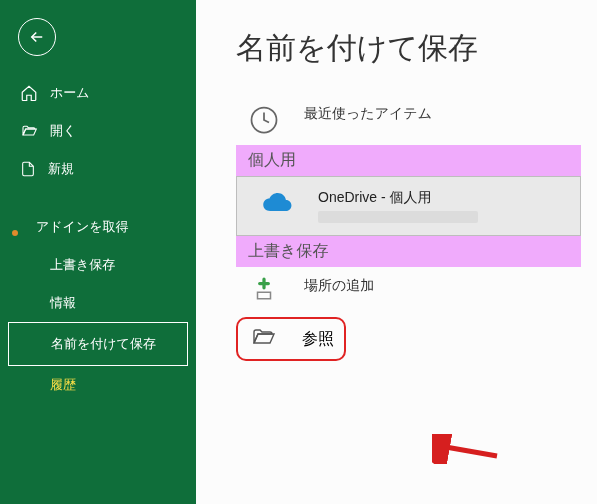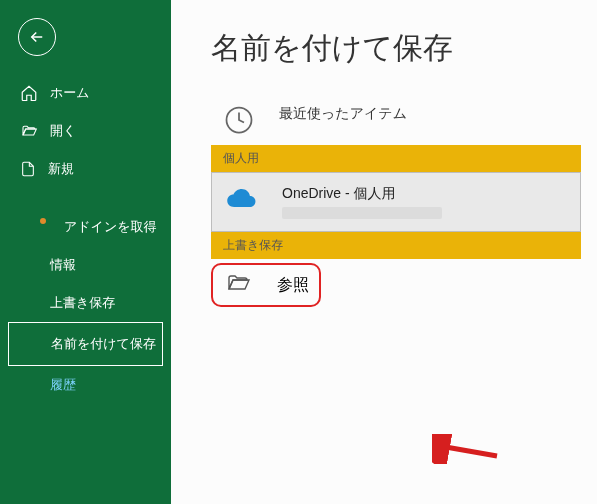--- a/index.html
+++ b/index.html
@@ -5,21 +5,21 @@
   * { box-sizing: border-box; margin: 0; padding: 0; }
   body {
     font-family: "Yu Gothic UI", "Meiryo", sans-serif;
     width: 597px;
     height: 504px;
     overflow: hidden;
     background: #fff;
     display: flex;
   }
   .sidebar {
-    width: 171px;
+    width: 196px;
     background: #0f6e3a;
     color: #fff;
     padding-top: 10px;
     display: flex;
     flex-direction: column;
     font-size: 13px;
   }
   .back-btn {
     width: 38px;
     height: 38px;
@@ -43,32 +43,32 @@
   }
   .nav-item.active {
     border: 1px solid #fff;
     margin: 0 8px;
     padding-left: 42px;
     padding-top: 12px;
     padding-bottom: 12px;
   }
   .bullet-row {
     display: flex;
-    align-items: flex-start;
-    padding: 10px 0 10px 40px;
+    align-items: flex-end;
+    padding: 10px 0 10px 12px;
     margin-top: 20px;
     gap: 18px;
     cursor: pointer;
   }
   .bullet {
     width: 6px; height: 6px; background: #e08b2c; border-radius: 50%;
   }
   .faded-item {
     padding: 10px 0 0 50px;
-    color: #7dd3fc;
+    color: #fde047;
   }
   .main {
     flex: 1;
     padding: 28px 0 0 40px;
     background: #fcfcfc;
   }
   .title {
     font-size: 30px;
     font-weight: 400;
     color: #333;
@@ -85,31 +85,31 @@
     width: 40px;
     display: flex;
     justify-content: center;
     align-items: center;
   }
   .list-item .label {
     color: #333;
     font-size: 14px;
   }
   .section-header {
-    background: #eab308;
+    background: #f0abfc;
     color: #555;
-    font-size: 12px;
+    font-size: 16px;
     padding: 5px 12px;
     margin-right: 16px;
   }
   .onedrive-card {
     border: 1px solid #bdbdbd;
     background: #e9e9e9;
     margin-right: 16px;
-    padding: 12px 12px 12px 12px;
+    padding: 12px 12px 12px 23px;
     display: flex;
     align-items: center;
     gap: 18px;
     cursor: pointer;
   }
   .onedrive-card .od-text .name { font-size: 14px; color: #222; }
   .onedrive-card .od-text .sub  { font-size: 12px; color: #d9d9d9; margin-top:4px; height:12px; background:#dcdcdc; width:160px; border-radius:2px;}
   .highlight-box {
     border: 2.5px solid #e02323;
     border-radius: 10px;
@@ -160,25 +160,25 @@
     </svg>
     <span>新規</span>
   </div>
 
   <div class="bullet-row">
     <span class="bullet"></span>
     <span>アドインを取得</span>
   </div>
 
   <div class="nav-item sub">
+    <span>上書き保存</span>
+  </div>
+
+  <div class="nav-item sub">
     <span>情報</span>
-  </div>
-
-  <div class="nav-item sub">
-    <span>上書き保存</span>
   </div>
 
   <div class="nav-item sub active">
     <span>名前を付けて保存</span>
   </div>
 
   <div class="faded-item">
     <span>履歴</span>
   </div>
 </div>
@@ -206,20 +206,29 @@
     </span>
     <div class="od-text">
       <div class="name">OneDrive - 個人用</div>
       <div class="sub"></div>
     </div>
   </div>
 
   <div class="section-header">上書き保存</div>
 
 
+  <div class="list-item">
+    <span class="icon-slot">
+      <svg width="26" height="26" viewBox="0 0 24 24">
+        <path d="M12 2v8M8 6h8" stroke="#3aa04a" stroke-width="3" stroke-linecap="round"></path>
+        <path d="M6 14h12v6H6z" fill="none" stroke="#888" stroke-width="1.4"></path>
+      </svg>
+    </span>
+    <span class="label">場所の追加</span>
+  </div>
 
   <div class="highlight-box">
     <span class="icon-slot" style="width:36px;">
       <svg width="30" height="24" viewBox="0 0 24 24" fill="none" stroke="#555" stroke-width="1.4">
         <path d="M3 7a2 2 0 0 1 2-2h4l2 2h8a2 2 0 0 1 2 2H7l-4 9z"></path>
           <path d="M3 18l4-9h16l-4 9z"></path>
       </svg>
     </span>
     <span class="label">参照</span>
   </div>

